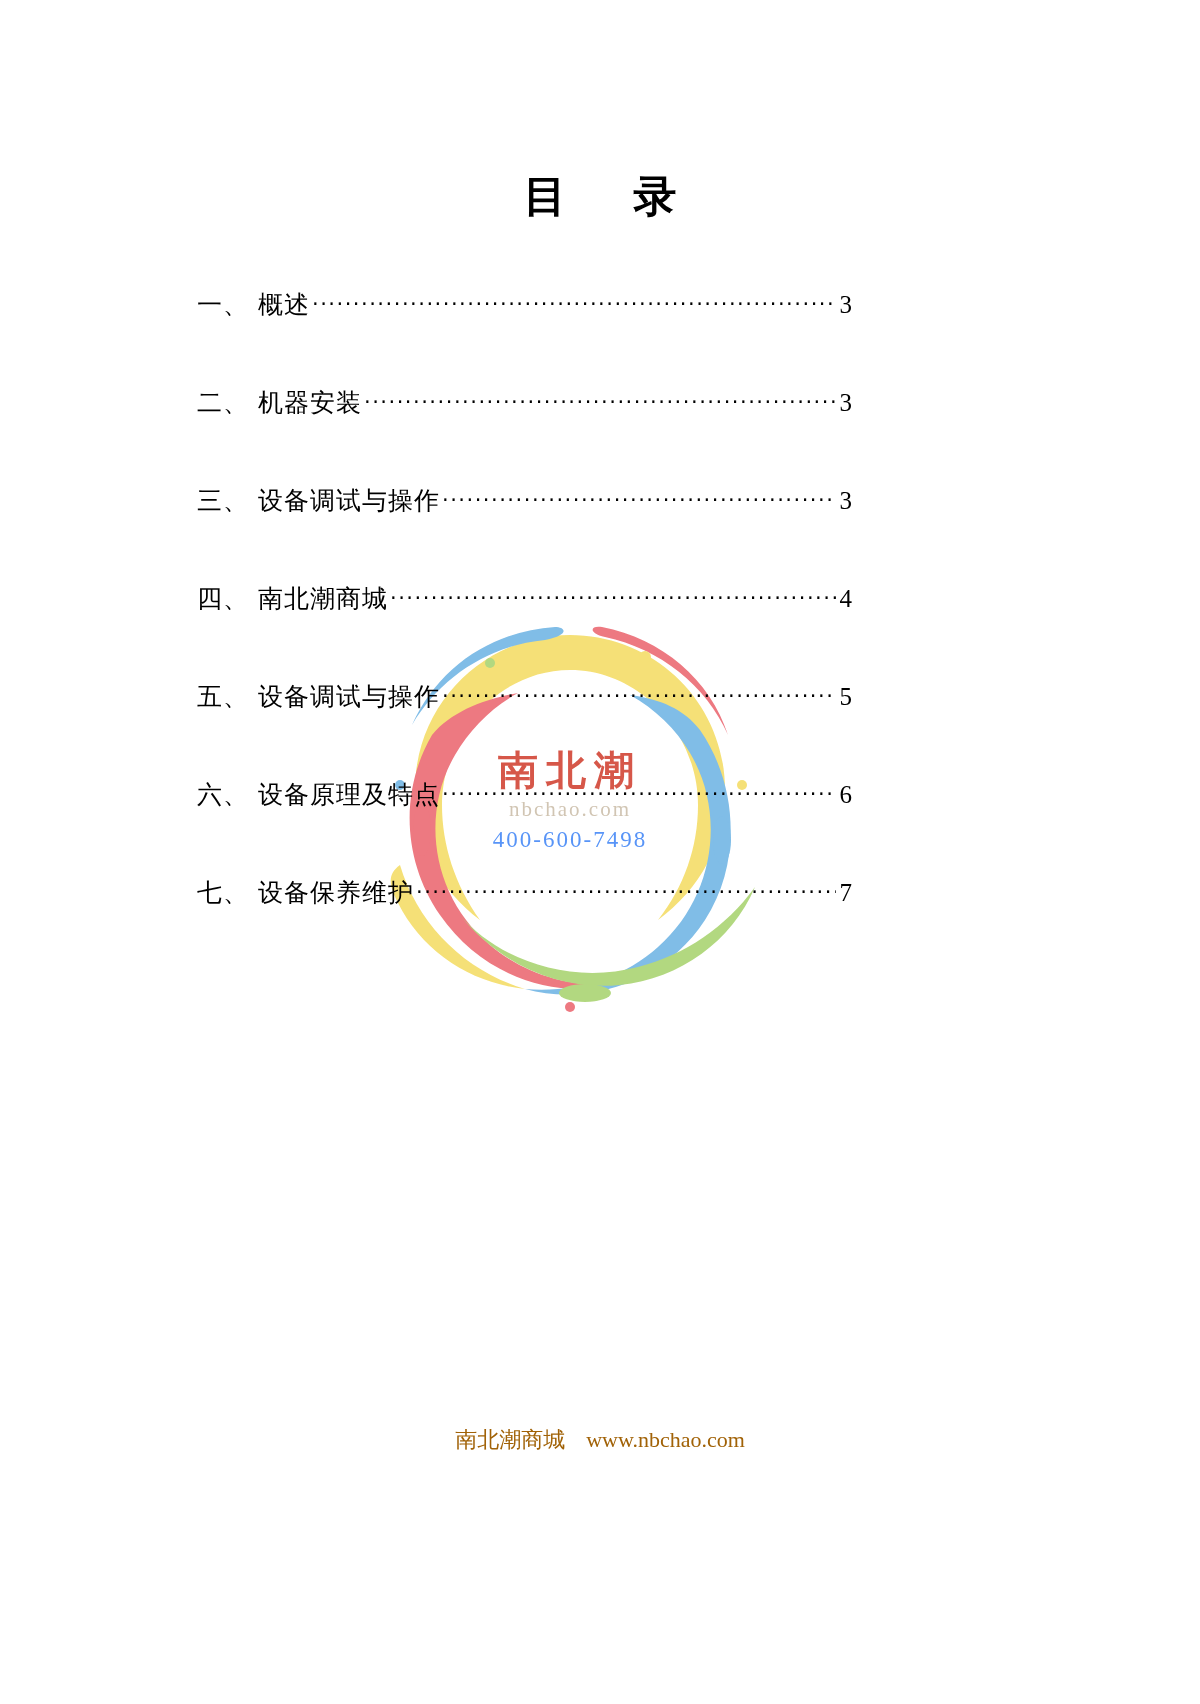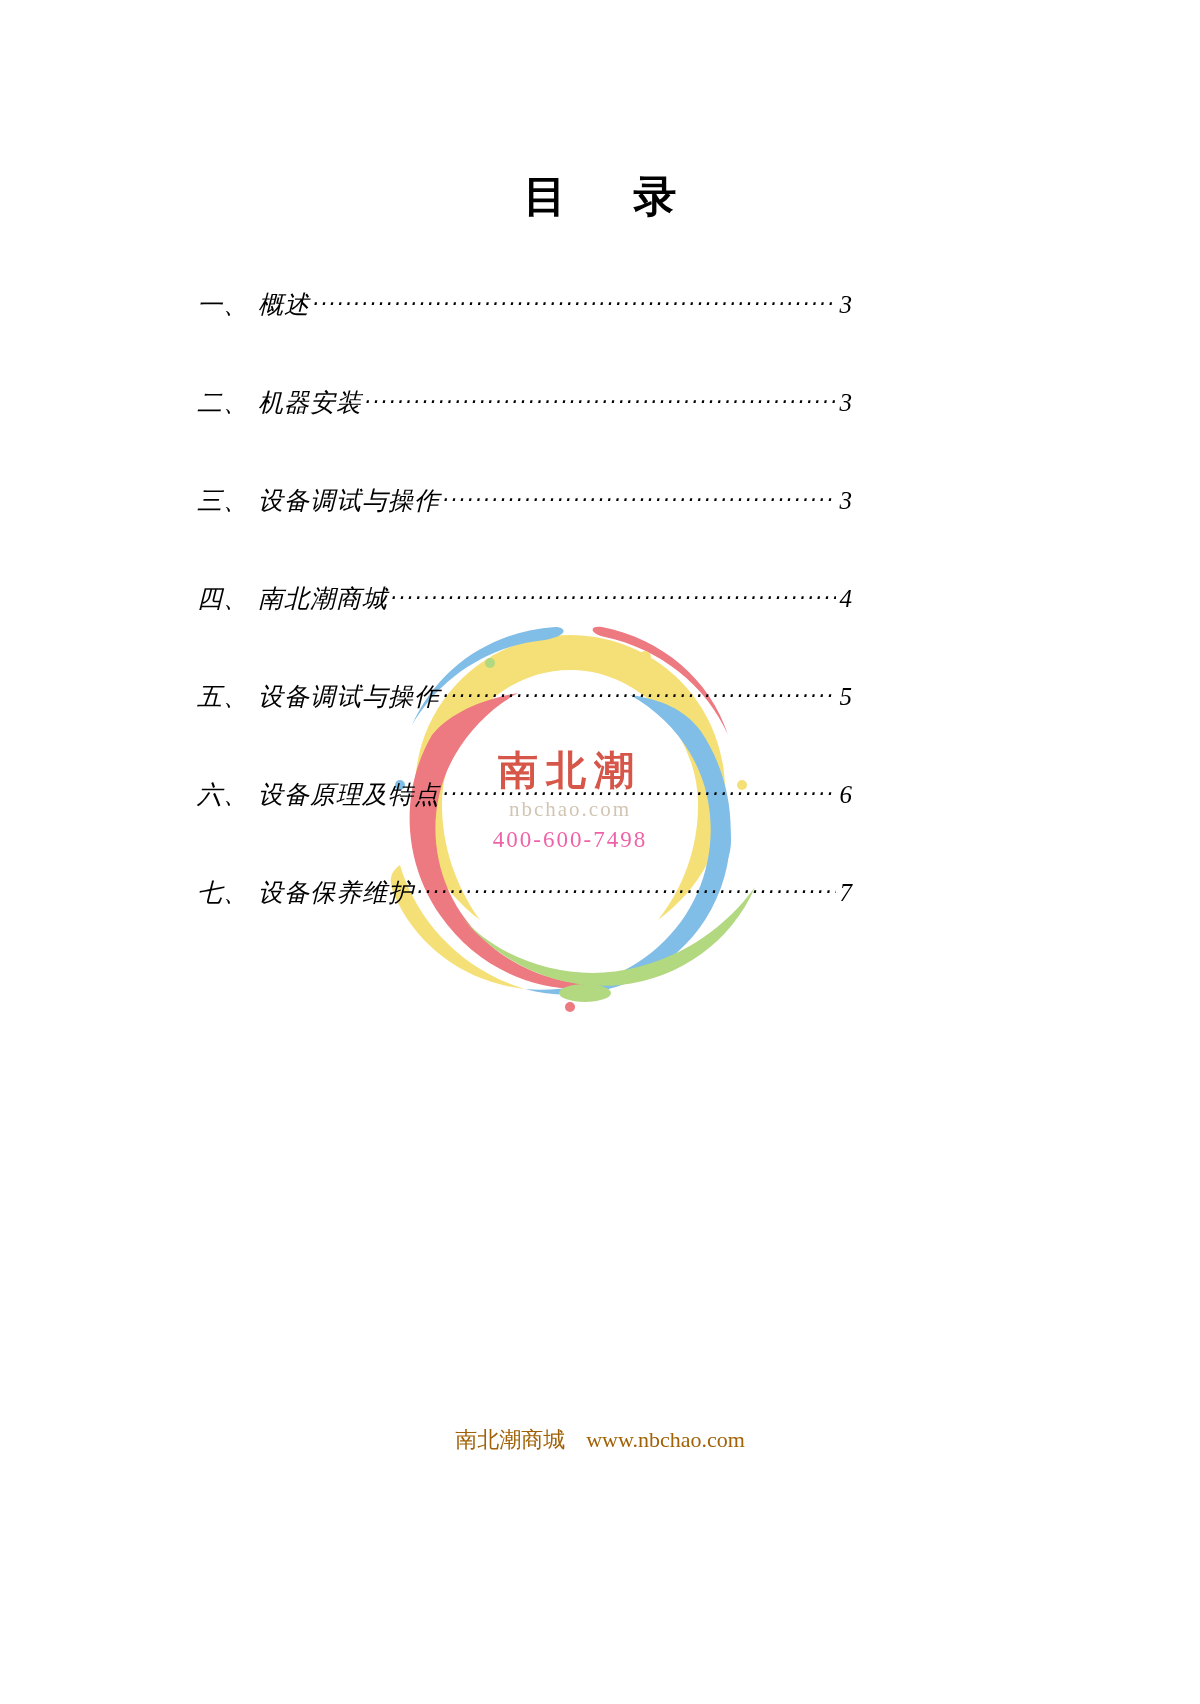--- a/index.html
+++ b/index.html
@@ -52,21 +52,21 @@
     top: 182px;
     font-family: "Liberation Serif", serif;
     font-size: 21px;
     color: #c9bba6;
     letter-spacing: 2px;
   }
   .wm-phone {
     top: 212px;
     font-family: "Liberation Serif", serif;
     font-size: 23px;
-    color: #ec4899;
+    color: #3b82f6;
     letter-spacing: 2px;
   }
 
   
   .doc-title {
     position: absolute;
     top: 168px;
     left: 0;
     right: 0;
     text-align: center;
@@ -85,21 +85,20 @@
     left: 197px;
     width: 655px;
   }
   .toc-row {
     display: flex;
     align-items: baseline;
     height: 98px;
     font-size: 25px;
     color: #000;
     font-family: "DejaVu Sans", sans-serif;
-    font-style: italic;
   }
   .toc-label {
     white-space: nowrap;
     letter-spacing: 1px;
   }
   .toc-dots {
     flex: 1;
     overflow: hidden;
     white-space: nowrap;
     margin: 0 2px;

